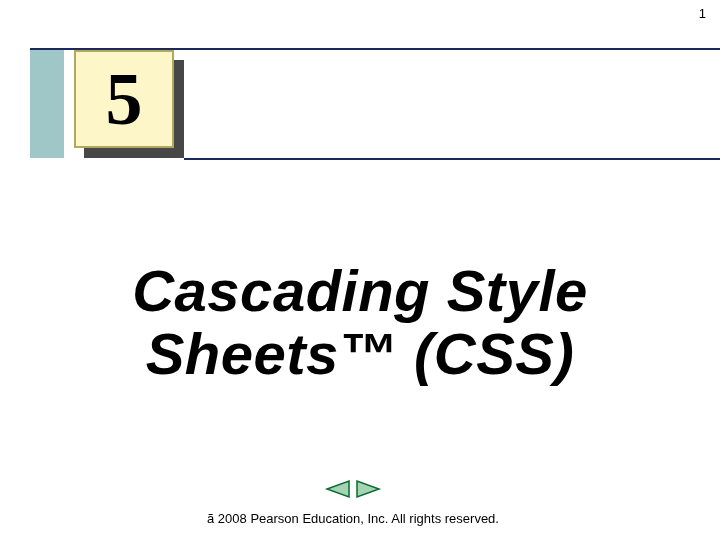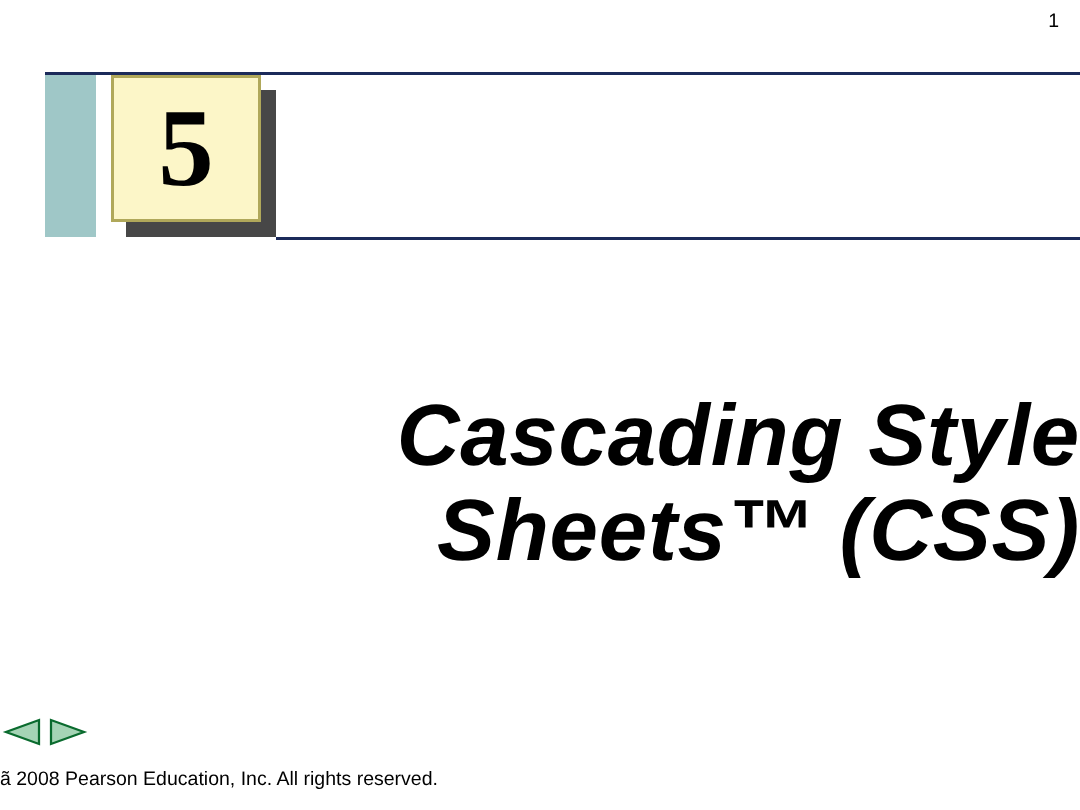--- a/index.html
+++ b/index.html
@@ -78,35 +78,35 @@
     left: 184px;
     right: 0;
     height: 2px;
     background: #1b2a5a;
   }
   .title {
     position: absolute;
     top: 260px;
     left: 0;
     right: 0;
-    text-align: right;
+    text-align: center;
     font-size: 58px;
     font-weight: 700;
     font-style: italic;
     color: #000;
     line-height: 1.08;
     letter-spacing: 0.5px;
     font-family: Arial, Helvetica, sans-serif;
   }
   .footer {
     position: absolute;
     bottom: 14px;
     right: 14px;
     left: 0;
-    text-align: left;
+    text-align: center;
   }
   .nav-arrows {
     display: inline-block;
     margin-bottom: 8px;
   }
   .nav-arrows svg { display: inline-block; }
   .copyright {
     font-size: 13px;
     color: #000;
   }

